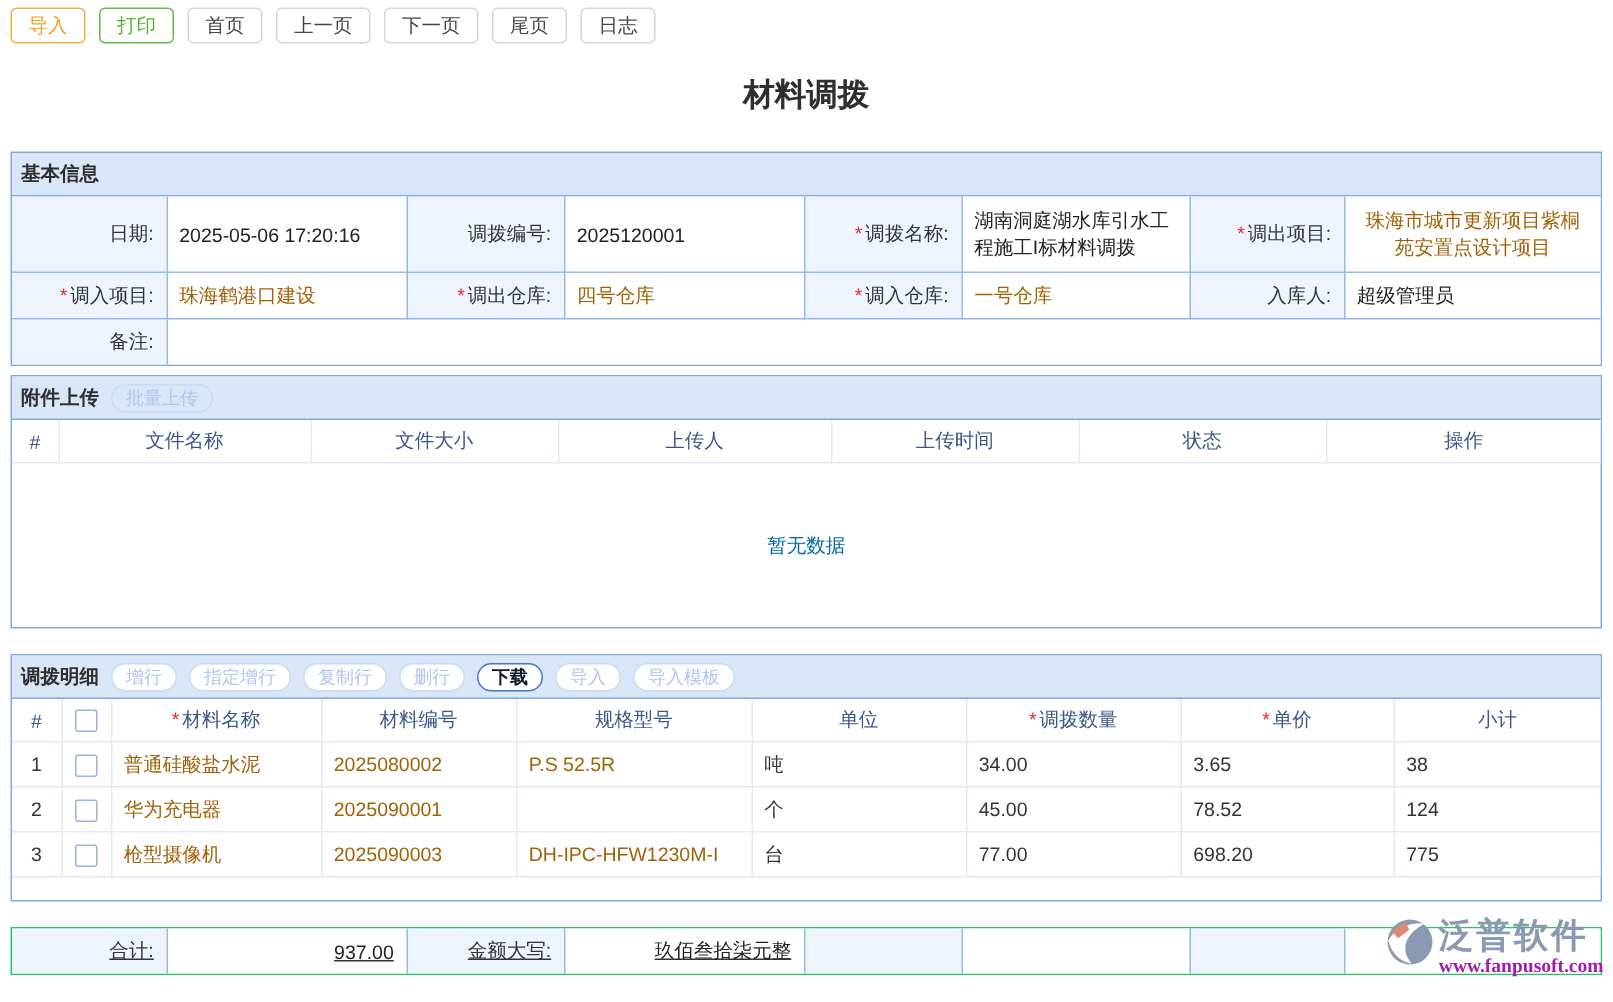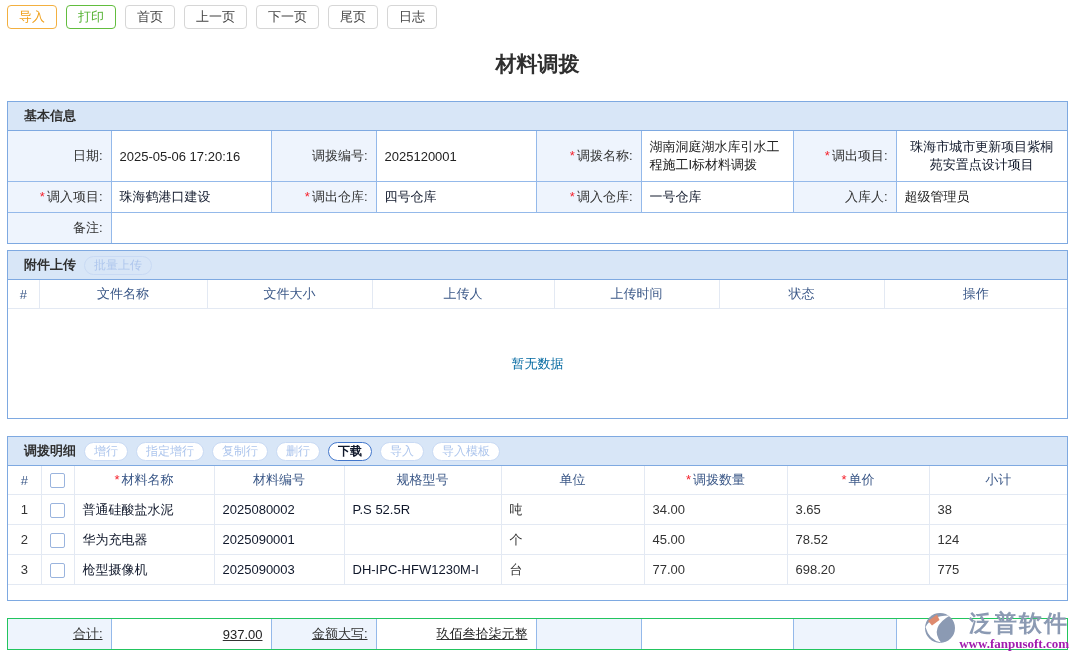--- a/index.html
+++ b/index.html
@@ -19,21 +19,21 @@
   .btn-green{border-color:#62bd3e;color:#55b232;}
   
   .title{margin:24px 0 0;height:22px;line-height:22px;text-align:center;
          font-size:21px;font-weight:bold;color:#2f2f2f;}
   
   .panel{margin:0 7px;border:1px solid #7ea9e1;background:#fff;}
   .panel-basic{margin-top:26px;}
   .panel-attach{margin-top:6px;}
   .panel-detail{margin-top:17px;}
   .panel-header{height:28px;background:#d8e6f7;display:flex;align-items:center;
-                gap:8px;padding:0 16px;border-bottom:1px solid #7ea9e1;}
+                gap:8px;padding:0 6px;border-bottom:1px solid #7ea9e1;}
   .panel-title{font-weight:bold;font-size:13px;color:#2f2f2f;}
   
   .pill{
     border-radius:10px;height:19px;line-height:17px;padding:0 9px;font-size:12px;
     background:transparent;border:1px solid #c9daf4;color:#aec6ed;cursor:pointer;
     font-family:inherit;
   }
   .pill-on-white{background:#fff;}
   .pill-active{border-color:#4377cb;color:#0f172a;font-weight:bold;background:#fff;}
   
@@ -42,21 +42,21 @@
   .info-table tr td:first-child{border-left:none;}
   .info-table tr td:last-child{border-right:none;}
   .info-table tr:first-child td{border-top:none;}
   .info-table tr:last-child td{border-bottom:none;text-align:right;}
   .lbl{background:#eef4fd;text-align:right;color:#333;}
   .val{background:#fff;text-align:left;color:#222;}
   .val.center{text-align:center;}
   .row-tall td{height:42px;}
   .row-std td{height:22px;}
   .req{color:#f5222d;margin-right:2px;}
-  .link{color:#0f172a;cursor:pointer;text-decoration:none;}
+  .link{color:#a16207;cursor:pointer;text-decoration:none;}
   
   .grid-table{width:100%;border-collapse:collapse;table-layout:fixed;font-size:13px;}
   .grid-table th{
     border:1px solid #e3e9f3;height:28px;font-weight:normal;color:#3a5787;
     background:#fff;text-align:center;padding:0 4px;
   }
   .grid-table td{
     border:1px solid #e3e9f3;height:29px;padding:0 8px;background:#fff;
     white-space:nowrap;overflow:hidden;
   }
@@ -72,21 +72,21 @@
   .empty-text{color:#0369a1;font-size:13px;}
   .detail-filler{height:15px;}
   
   .summary-wrap{margin:17px 7px 0;border:1px solid #22c55e;text-decoration:underline;}
   .summary-wrap td{height:22px;}
   
   .watermark{
     position:absolute;right:6px;top:612px;display:flex;align-items:flex-start;
     gap:3px;z-index:10;pointer-events:none;
   }
-  .wm-texts{display:flex;flex-direction:column;align-items:flex-end;line-height:1;}
+  .wm-texts{display:flex;flex-direction:column;align-items:flex-start;line-height:1;}
   .wm-brand{font-size:23px;font-weight:bold;color:#8b9ab3;letter-spacing:2px;}
   .wm-url{font-size:13px;font-weight:bold;color:#a21caf;
           font-family:"Liberation Serif","DejaVu Serif",serif;margin-top:2px;}
 </style>
 </head>
 <body>
 
 <div class="toolbar">
   <button class="btn btn-orange">导入</button>
   <button class="btn btn-green">打印</button>

